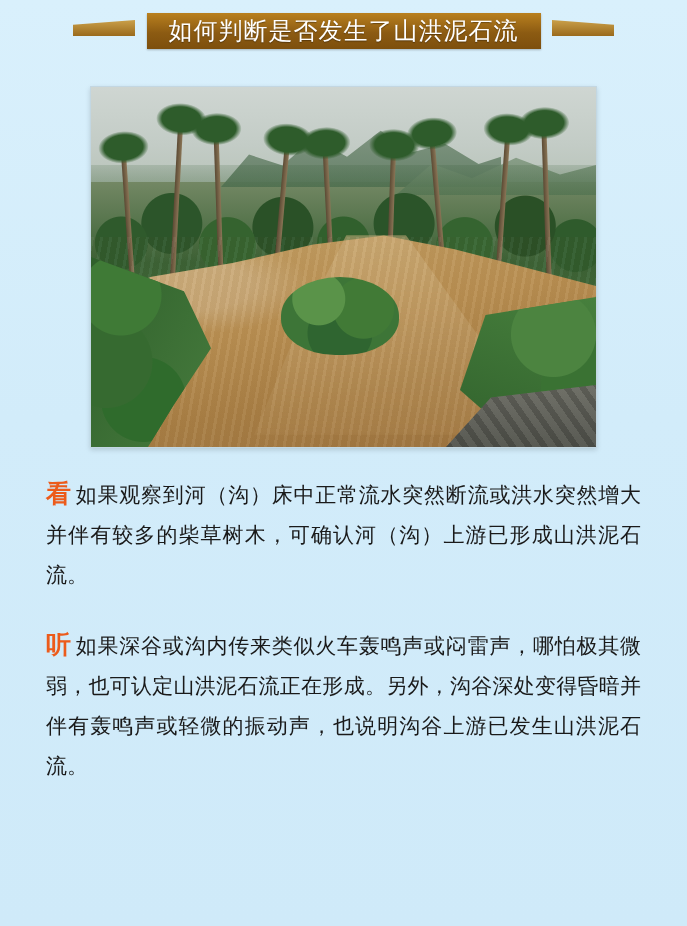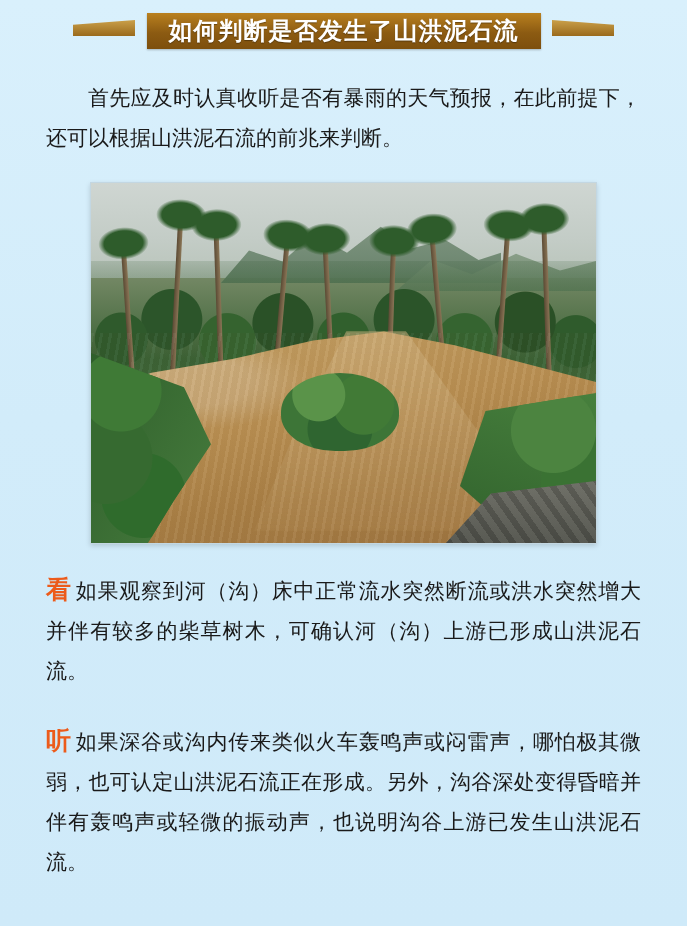--- a/index.html
+++ b/index.html
@@ -47,21 +47,21 @@
     width: 58px;
     height: 24px;
     background: linear-gradient(180deg, #c08a26 0%, #8d5c13 100%);
     z-index: -1;
   }
   .ribbon::before { left: -52px; clip-path: polygon(0 0, 100% 0, 100% 100%, 0 100%, 14px 50%); }
   .ribbon::after  { right: -52px; clip-path: polygon(0 0, 100% 0, calc(100% - 14px) 50%, 100% 100%, 0 100%); }
   .ribbon-title {
     color: #ffffff;
     font-size: 24px;
-    font-weight: bold;
+    font-weight: normal;
     letter-spacing: 1px;
     white-space: nowrap;
     text-shadow: 0 1px 1px rgba(0,0,0,0.35);
     font-family: "DejaVu Sans", "Liberation Sans", sans-serif;
   }
   .ribbon-tail-left, .ribbon-tail-right {
     position: absolute;
     top: 20px;
     height: 16px;
     width: 62px;
@@ -212,21 +212,20 @@
 <div class="page">
 
   <div class="header">
     <div class="ribbon-tail-left"></div>
     <div class="ribbon-tail-right"></div>
     <div class="ribbon">
       <span class="ribbon-title">如何判断是否发生了山洪泥石流</span>
     </div>
   </div>
 
-  <p class="intro">首先应及时认真收听是否有暴雨的天气预报，在此前提下，还可以根据山洪泥石流的前兆来判断。</p>
 
   <div class="photo-wrap">
     <div class="photo">
       <div class="sky"></div>
       <div class="mountain-far"></div>
       <div class="mountain-right"></div>
       <div class="treeline"></div>
 
       <div class="palm" style="left:40px; bottom:150px; height:150px; transform:rotate(-4deg);"></div>
       <div class="palm" style="left:78px; bottom:150px; height:178px; transform:rotate(3deg);"></div>

